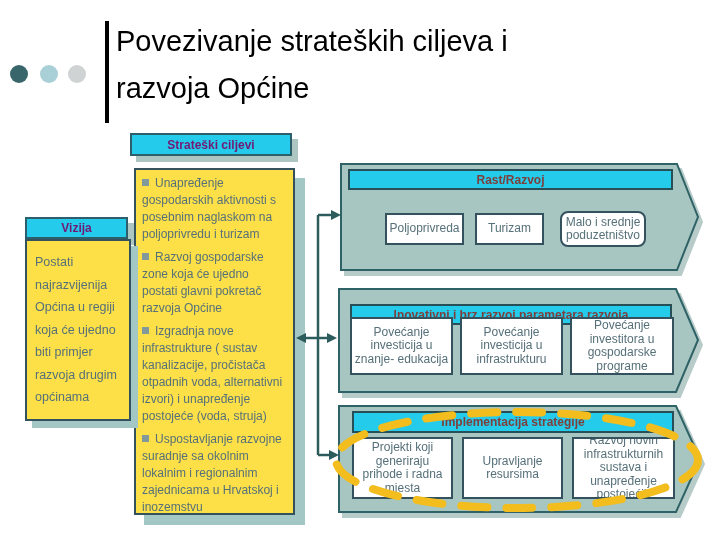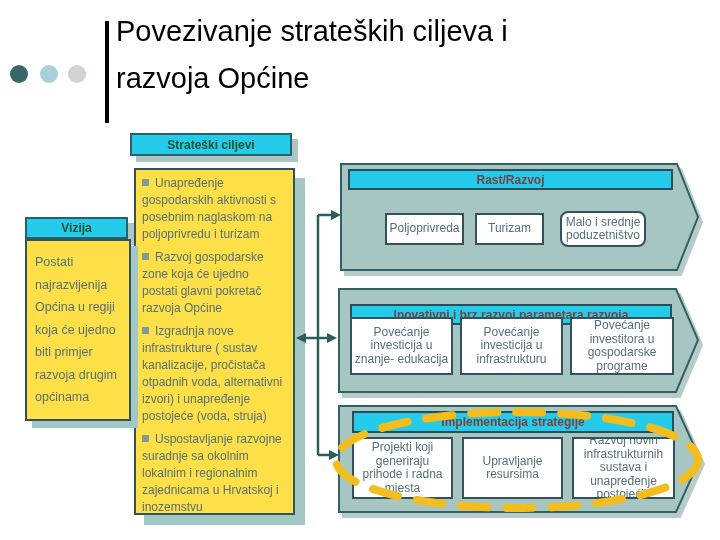--- a/index.html
+++ b/index.html
@@ -7,26 +7,26 @@
     position:relative;width:720px;height:540px;background:#ffffff;overflow:hidden;
     font-family:"Liberation Sans","DejaVu Sans",sans-serif;
   }
   
   .dot{position:absolute;width:18px;height:18px;border-radius:50%;top:65px;}
   #dot1{left:10px;background:#39666a;}
   #dot2{left:40px;background:#a9d0d6;}
   #dot3{left:68px;background:#d0d3d3;}
   #title-rule{position:absolute;left:105px;top:21px;width:4px;height:102px;background:#000;}
   #page-title{
-    position:absolute;left:116px;top:8px;width:580px;
+    position:absolute;left:116px;top:18px;width:580px;
     font-size:29px;line-height:47px;color:#000;font-weight:400;white-space:pre-line;
   }
   
   .hdr{
-    background:#25cbea;border:2px solid #2c5f6b;color:#14532d;
+    background:#25cbea;border:2px solid #2c5f6b;color:#701a75;
     font-weight:bold;font-size:12px;text-align:center;
     display:flex;align-items:center;justify-content:center;
     position:absolute;box-sizing:border-box;
   }
   .hdr.shadowed{box-shadow:6px 6px 0 #aec6c2;}
   
   .wbox{
     background:#fde047;border:2px solid #33525e;color:#567079;
     position:absolute;box-sizing:border-box;overflow:hidden;
   }

